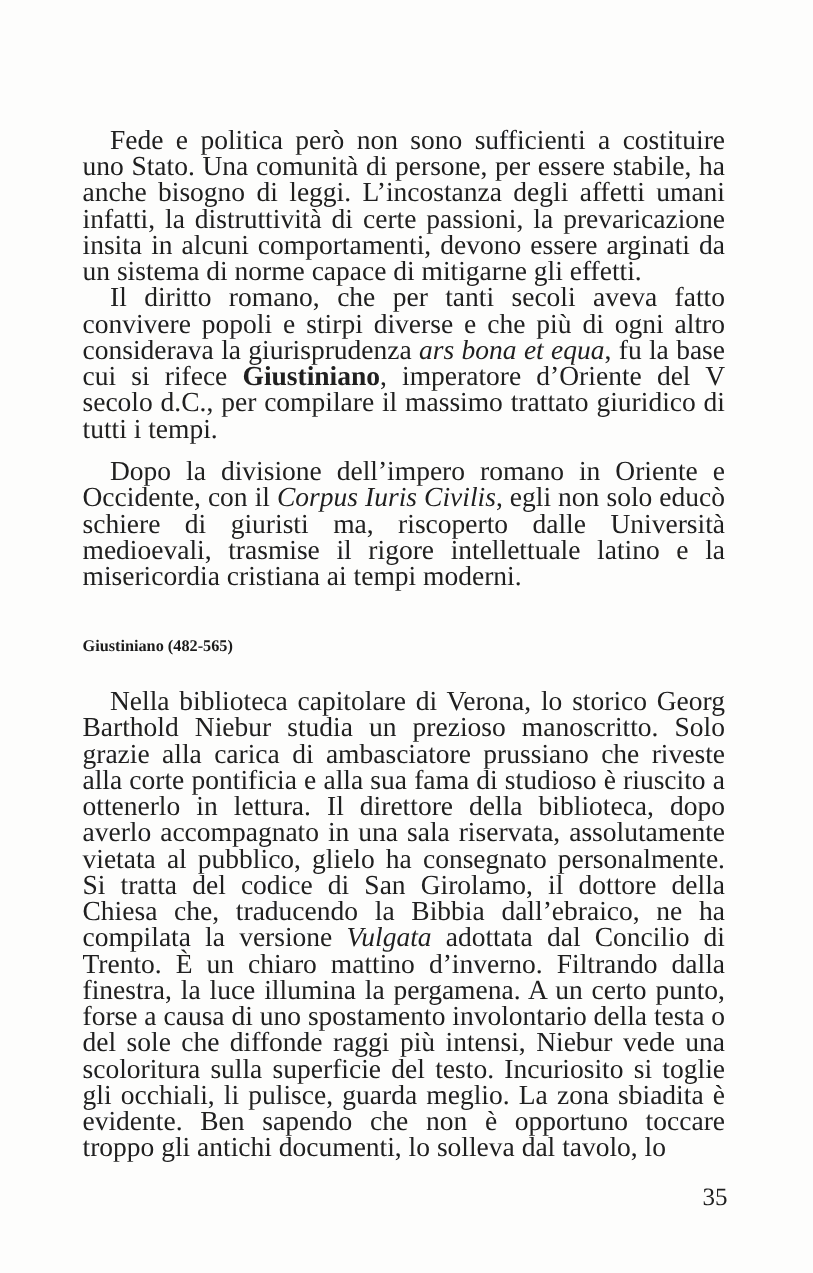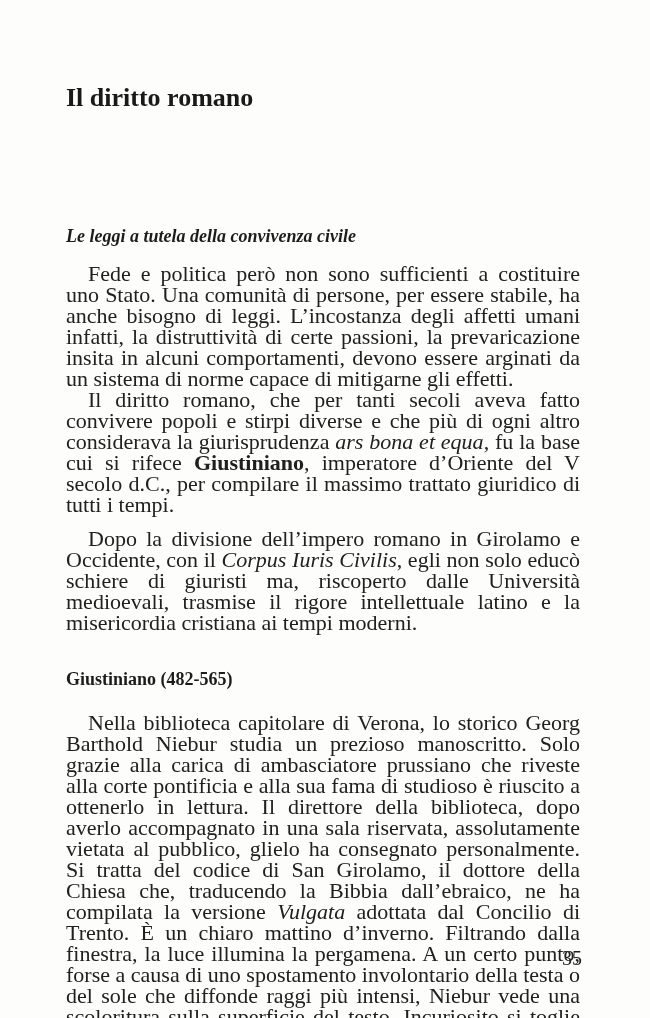--- a/index.html
+++ b/index.html
@@ -42,21 +42,21 @@
     font-size: 22px;
     line-height: 21px;
     text-align: justify;
     text-indent: 22px;
     color: #202020;
   }
   p.first-after-head { margin-top: 16px; }
   p.spaced-par { margin-top: 13px; }
   .subsection-heading {
     margin: 35px 0 11px 0;
-    font-size: 18px;
+    font-size: 13px;
     line-height: 22px;
     font-weight: bold;
     color: #1c1c1c;
   }
   p.after-subhead { margin-top: 22px; }
   .italic { font-style: italic; }
   .bold { font-weight: bold; }
   .page-number {
     position: absolute;
     top: 948px;
@@ -65,29 +65,27 @@
     line-height: 21px;
     color: #202020;
   }
 </style>
 </head>
 <body>
 
 <div class="page">
   <div class="content">
 
-    <h1 class="chapter-title">Il diritto romano</h1>
 
-    <h2 class="section-subtitle">Le leggi a tutela della convivenza civile</h2>
 
     <p class="body-par first-after-head"><span>Fede e politica però non sono sufficienti a costituire uno Stato. Una comunità di persone, per essere stabile, ha anche bisogno di leggi. L’incostanza degli affetti umani infatti, la distruttività di certe passioni, la prevaricazione insita in alcuni comportamenti, devono essere arginati da un sistema di norme capace di mitigarne gli effetti.</span></p>
 
     <p class="body-par"><span>Il diritto romano, che per tanti secoli aveva fatto convivere popoli e stirpi diverse e che più di ogni altro considerava la giurisprudenza </span><span class="italic">ars bona et equa</span><span>, fu la base cui si rifece </span><span class="bold">Giustiniano</span><span>, imperatore d’Oriente del V secolo d.C., per compilare il massimo trattato giuridico di tutti i tempi.</span></p>
 
-    <p class="body-par spaced-par"><span>Dopo la divisione dell’impero romano in Girolamo e Occidente, con il </span><span class="italic">Corpus Iuris Civilis</span><span>, egli non solo educò schiere di giuristi ma, riscoperto dalle Università medioevali, trasmise il rigore intellettuale latino e la misericordia cristiana ai tempi moderni.</span></p>
+    <p class="body-par spaced-par"><span>Dopo la divisione dell’impero romano in Oriente e Occidente, con il </span><span class="italic">Corpus Iuris Civilis</span><span>, egli non solo educò schiere di giuristi ma, riscoperto dalle Università medioevali, trasmise il rigore intellettuale latino e la misericordia cristiana ai tempi moderni.</span></p>
 
     <h3 class="subsection-heading">Giustiniano (482-565)</h3>
 
     <p class="body-par after-subhead"><span>Nella biblioteca capitolare di Verona, lo storico Georg Barthold Niebur studia un prezioso manoscritto. Solo grazie alla carica di ambasciatore prussiano che riveste alla corte pontificia e alla sua fama di studioso è riuscito a ottenerlo in lettura. Il direttore della biblioteca, dopo averlo accompagnato in una sala riservata, assolutamente vietata al pubblico, glielo ha consegnato personalmente. Si tratta del codice di San Girolamo, il dottore della Chiesa che, traducendo la Bibbia dall’ebraico, ne ha compilata la versione </span><span class="italic">Vulgata</span><span> adottata dal Concilio di Trento. È un chiaro mattino d’inverno. Filtrando dalla finestra, la luce illumina la pergamena. A un certo punto, forse a causa di uno spostamento involontario della testa o del sole che diffonde raggi più intensi, Niebur vede una scoloritura sulla superficie del testo. Incuriosito si toglie gli occhiali, li pulisce, guarda meglio. La zona sbiadita è evidente. Ben sapendo che non è opportuno toccare troppo gli antichi documenti, lo solleva dal tavolo, lo</span></p>
 
   </div>
 
   <div class="page-number">35</div>
 </div>
 

